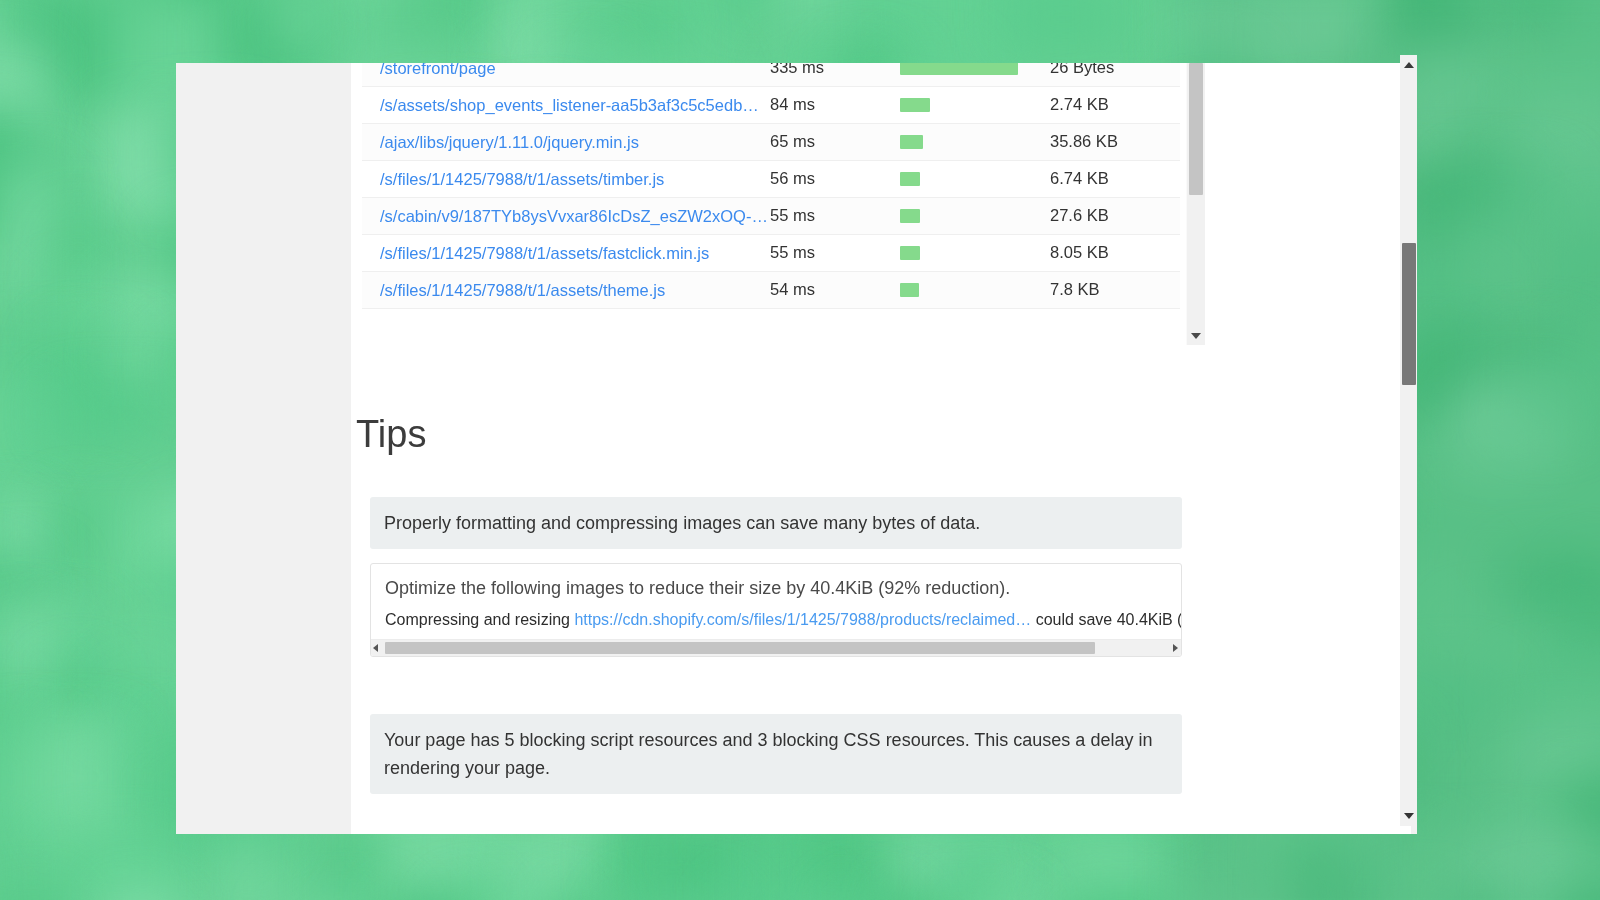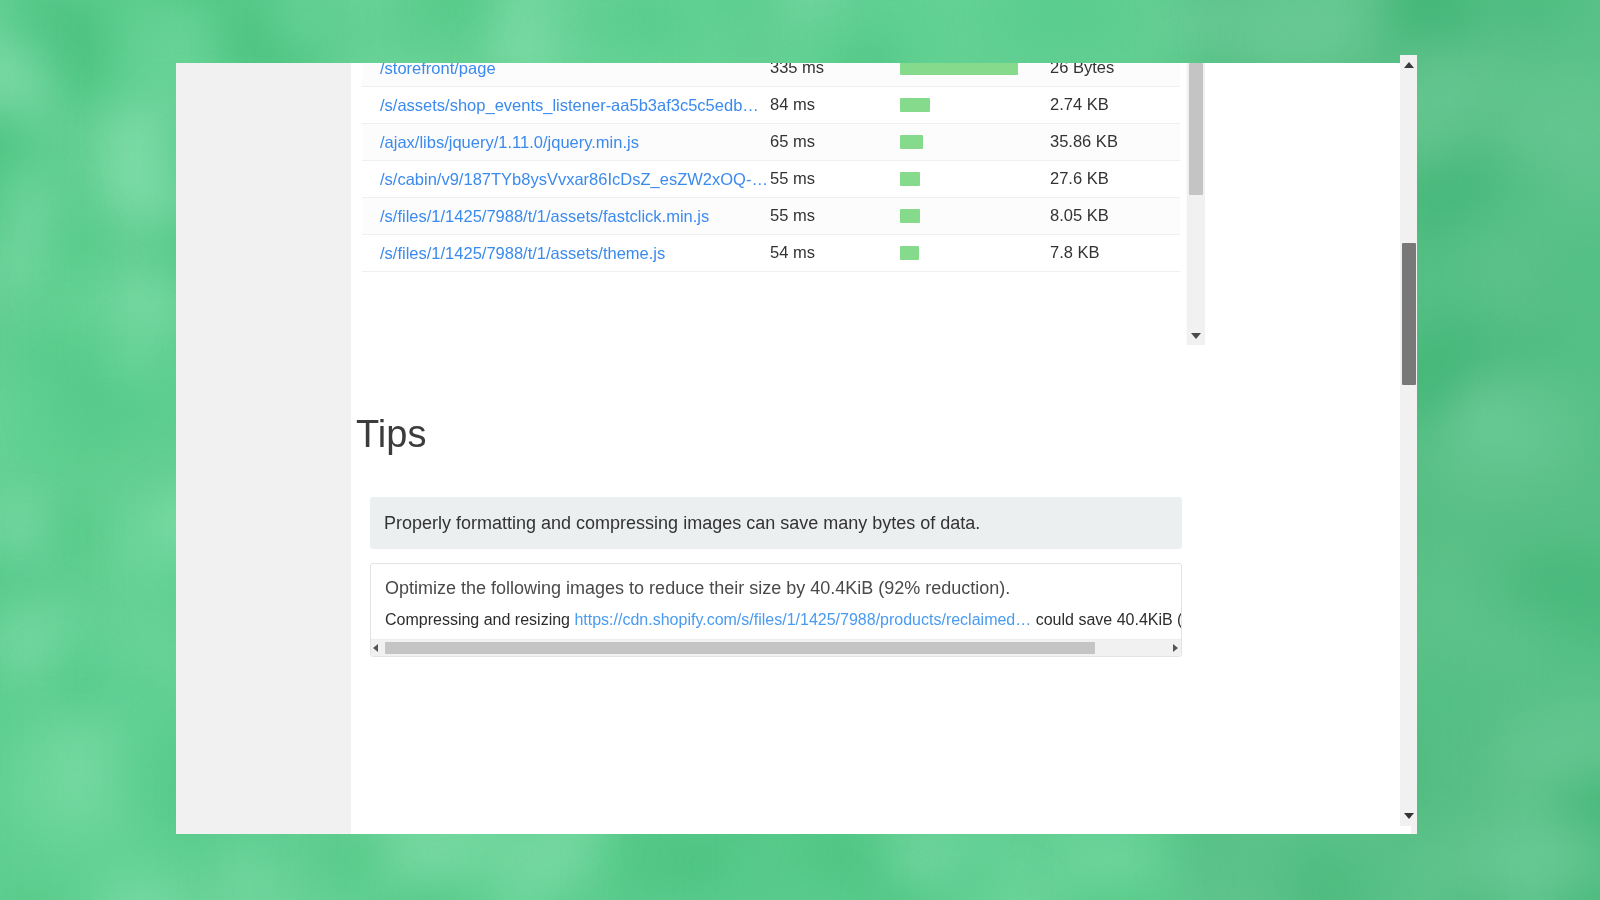--- a/index.html
+++ b/index.html
@@ -605,20 +605,28 @@
           </tr>
           <tr>
             <td class="col-url"><a class="res-link" href="#">/ajax/libs/jquery/1.11.0/jquery.min.js</a></td>
             <td class="col-time"><span class="res-time">65 ms</span></td>
             <td class="col-bar">
               <span class="bar" style="width: 23px;"></span>
             </td>
             <td class="col-size"><span class="res-size">35.86 KB</span></td>
           </tr>
           <tr>
+            <td class="col-url"><a class="res-link" href="#">/s/files/1/1425/7988/t/1/assets/timber.js</a></td>
+            <td class="col-time"><span class="res-time">56 ms</span></td>
+            <td class="col-bar">
+              <span class="bar" style="width: 20px;"></span>
+            </td>
+            <td class="col-size"><span class="res-size">6.74 KB</span></td>
+          </tr>
+          <tr>
             <td class="col-url"><a class="res-link" href="#">/s/cabin/v9/187TYb8ysVvxar86IcDsZ_esZW2xOQ-…</a></td>
             <td class="col-time"><span class="res-time">55 ms</span></td>
             <td class="col-bar">
               <span class="bar" style="width: 20px;"></span>
             </td>
             <td class="col-size"><span class="res-size">27.6 KB</span></td>
           </tr>
           <tr>
             <td class="col-url"><a class="res-link" href="#">/s/files/1/1425/7988/t/1/assets/fastclick.min.js</a></td>
             <td class="col-time"><span class="res-time">55 ms</span></td>
@@ -661,20 +669,21 @@
           </div>
         <div class="hscroll-thumb" style="width:710px;"></div>
         <div class="hscroll-arrow-r">
             <div class="tri-right"></div>
           </div>
       </div>
     </div>
   </div>
 
   <div class="tip-block" style="top:637px;">
+    <div class="tip-summary">Your page has 5 blocking script resources and 3 blocking CSS resources. This causes a delay in rendering your page.</div>
 
   </div>
 
 </div>
 
 <div id="outer-scrollbar">
   <div id="outer-up-arrow">
     <div class="tri-up"></div>
   </div>
   <div id="outer-thumb"></div>

